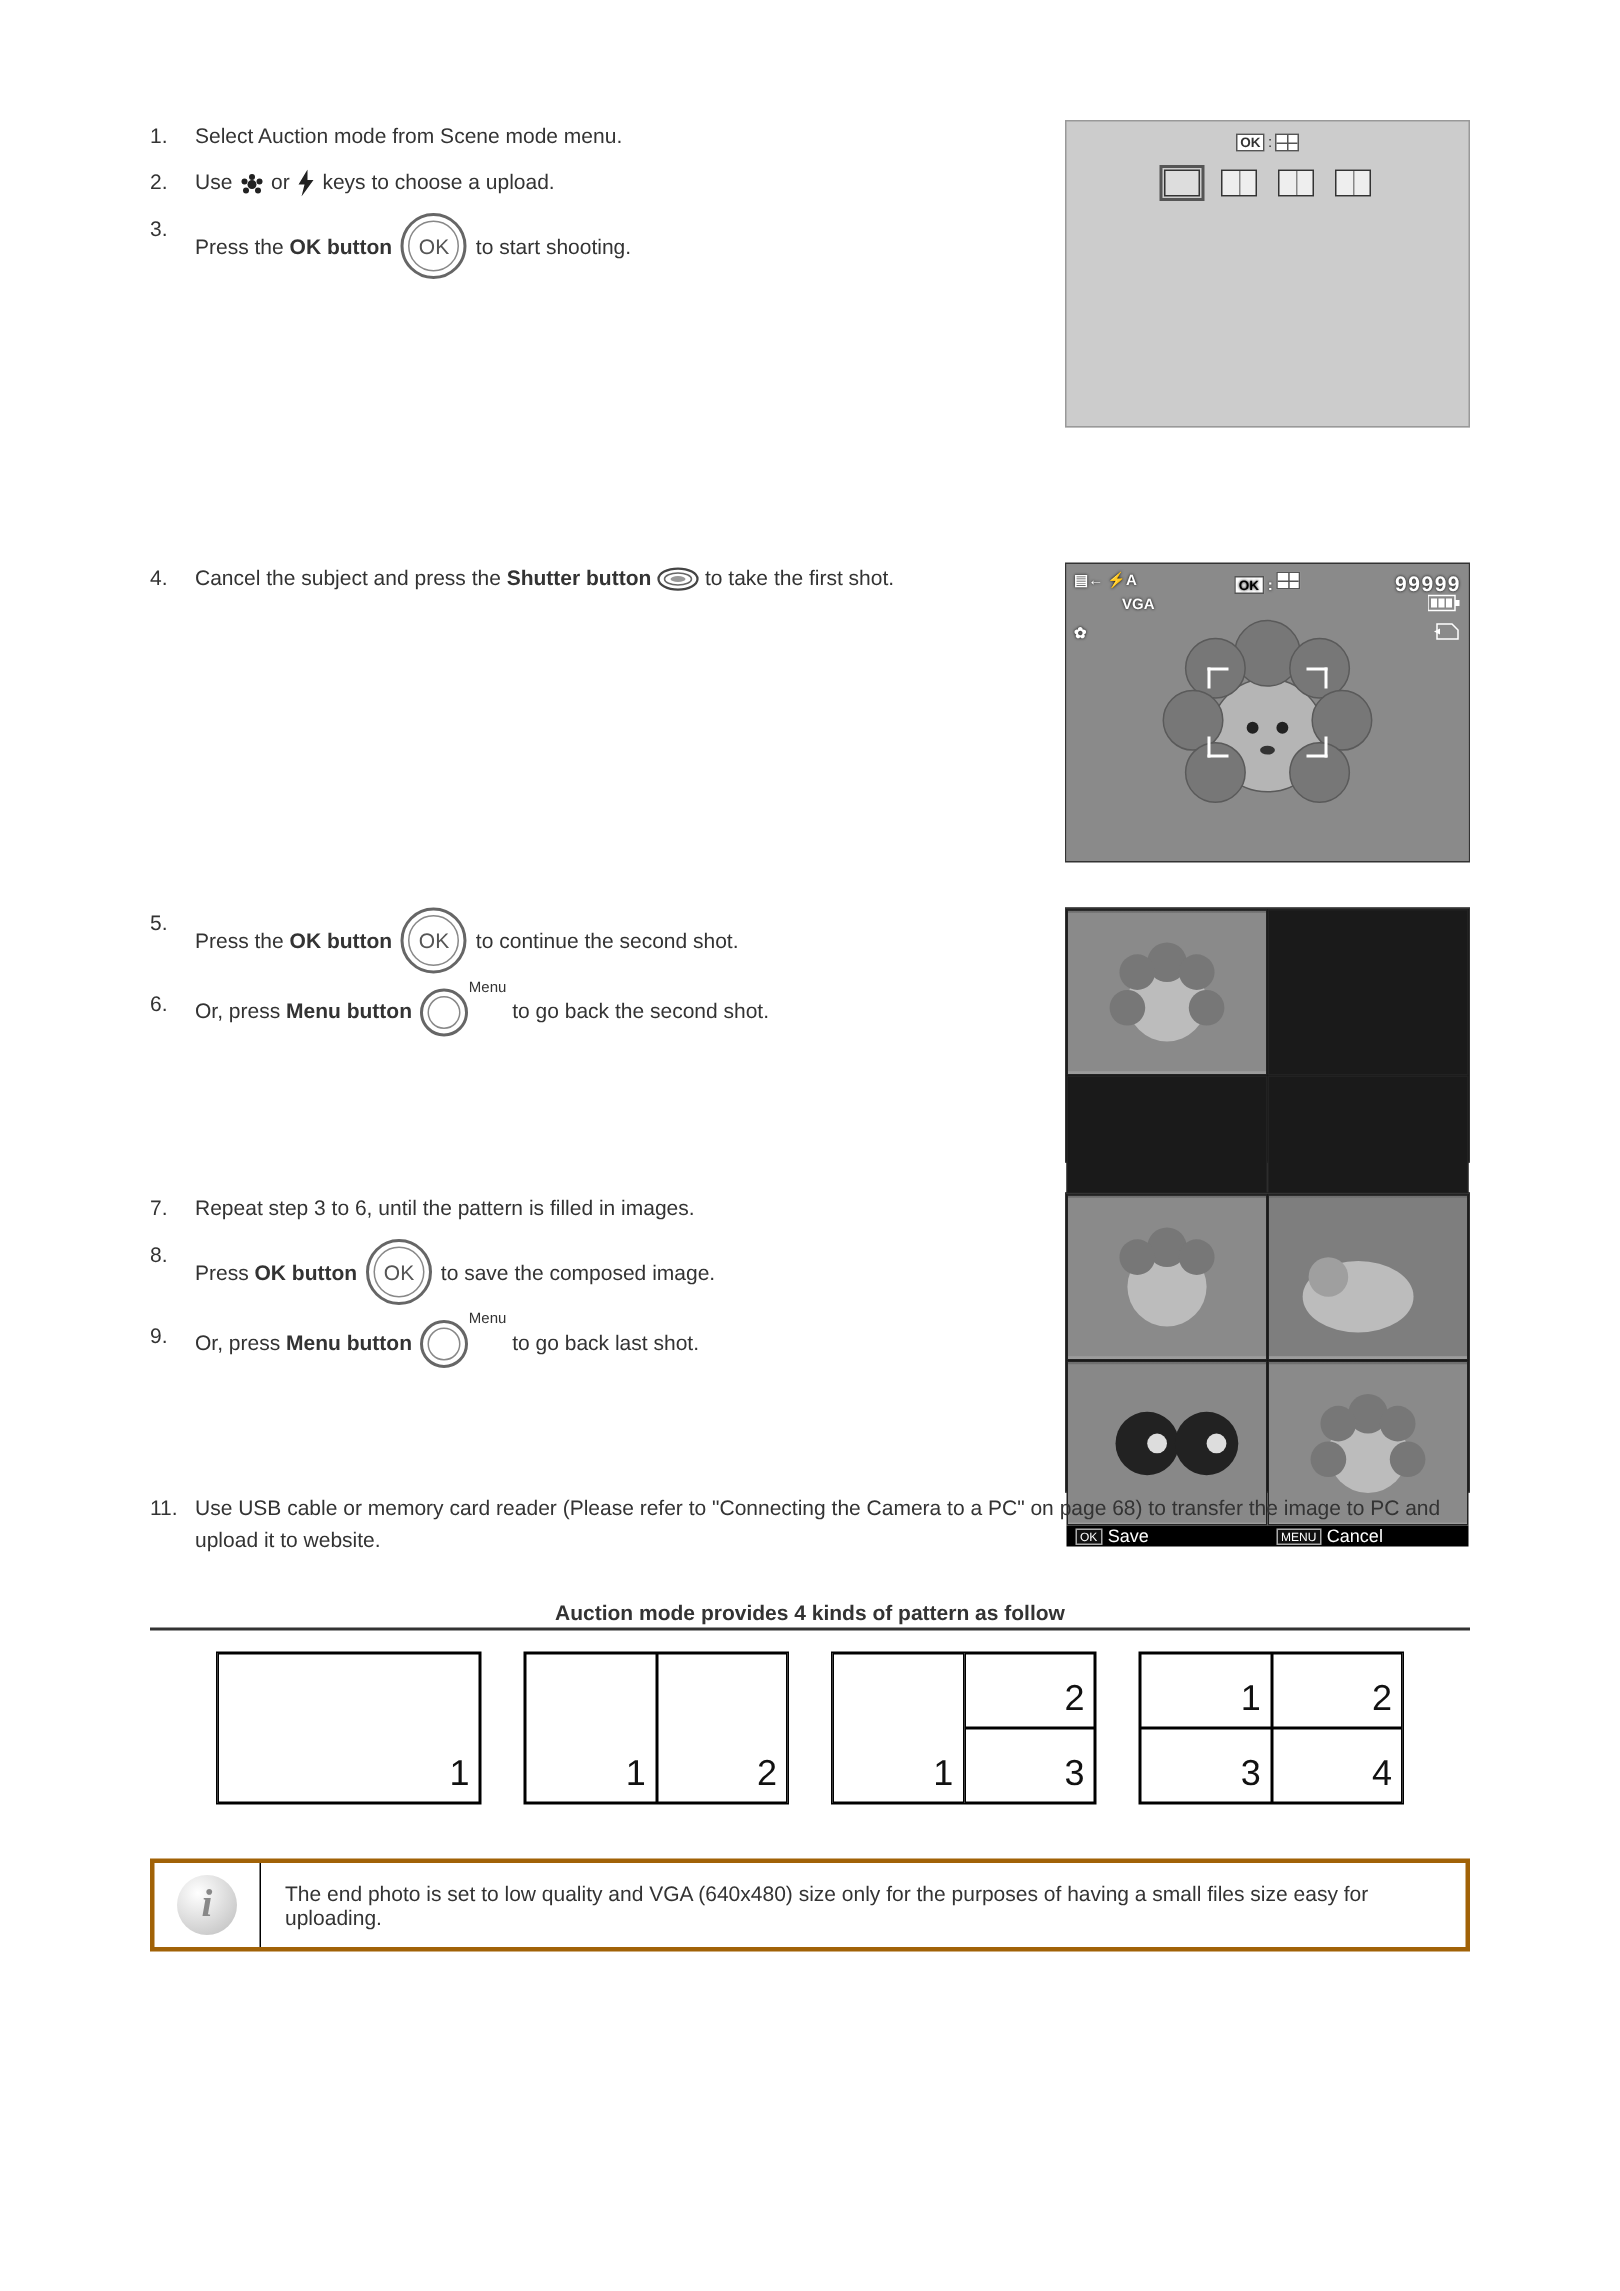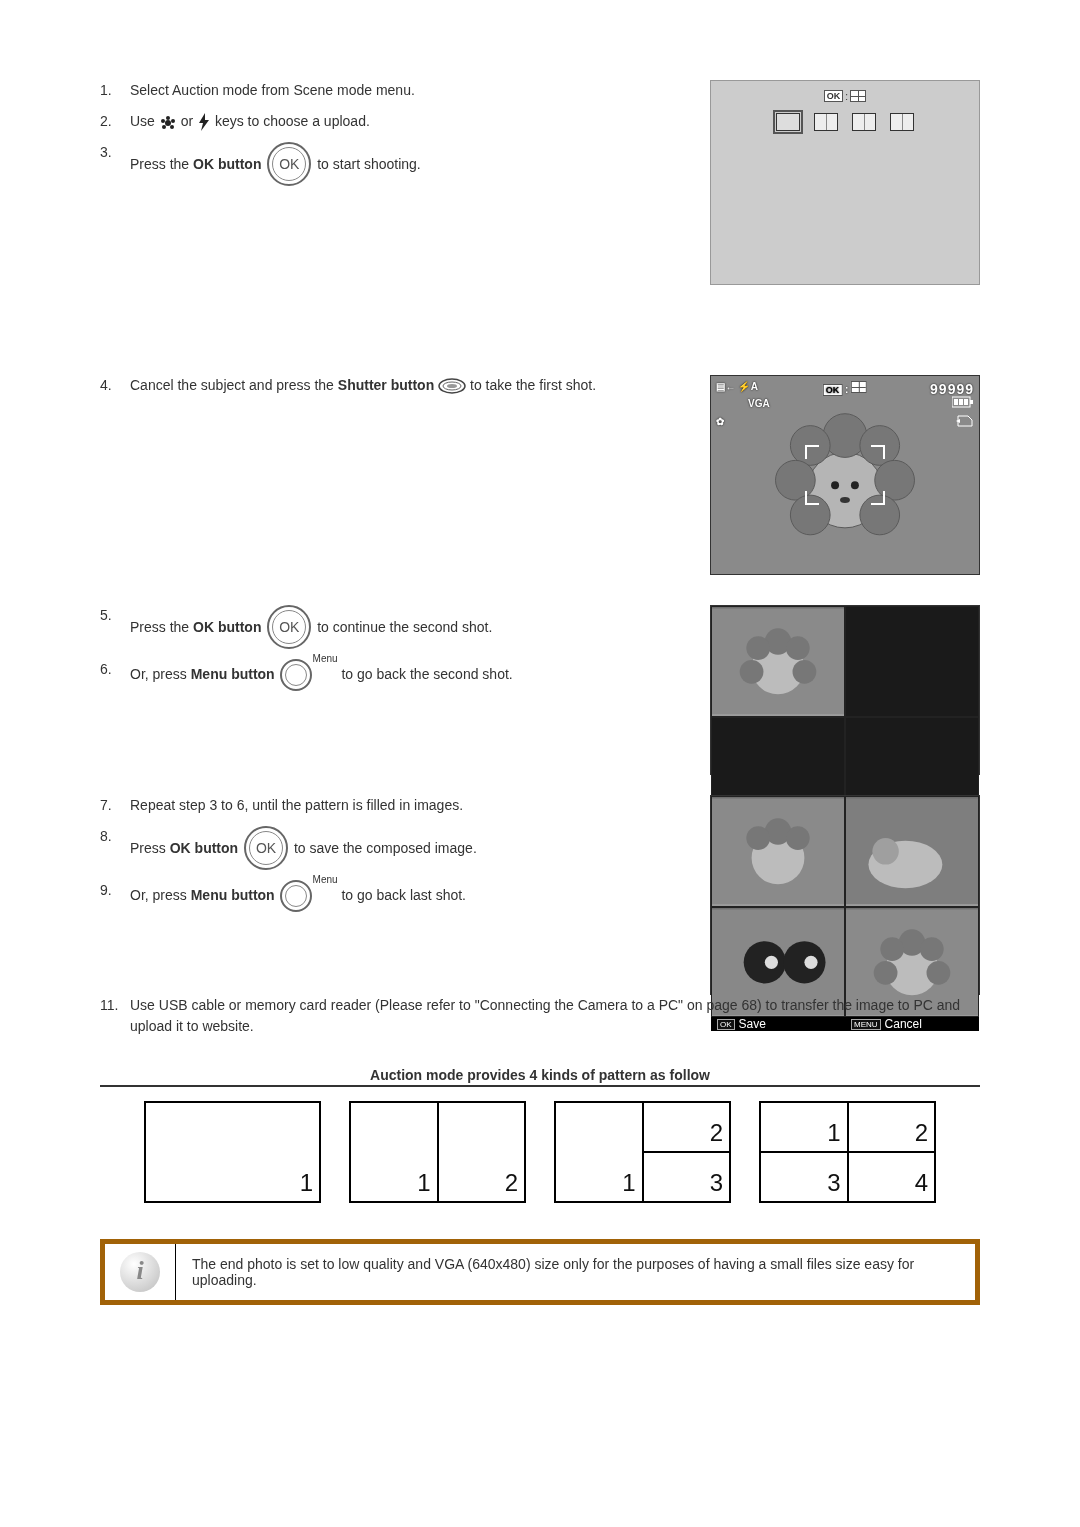--- a/index.html
+++ b/index.html
@@ -189,21 +189,21 @@
     display:grid; font-size:24px; font-weight:500; color:#111;
   }
   .pat-box.p1 { grid-template-columns:1fr; grid-template-rows:1fr;}
   .pat-box.p2 { grid-template-columns:1fr 1fr; grid-template-rows:1fr;}
   .pat-box.p3 { grid-template-columns:1fr 1fr; grid-template-rows:1fr 1fr;}
   .pat-box.p4 { grid-template-columns:1fr 1fr; grid-template-rows:1fr 1fr;}
   .pat-box div { border:1px solid #000; display:flex; align-items:flex-end; justify-content:flex-end; padding:4px 6px; box-sizing:border-box;}
   .pat-box.p3 .span2 { grid-row:1 / span 2;}
 
   .note-box {
-    display:flex; border:5px solid #a16207; margin-top:36px; align-items:stretch;
+    display:flex; border:3px solid #a16207; margin-top:36px; align-items:stretch;
   }
   .note-box .icon-cell {
     width:70px; border-right:1px solid #000; display:flex; align-items:center; justify-content:center;
   }
   .info-bubble {
     width:40px;height:40px;border-radius:50%;
     background:radial-gradient(circle at 35% 30%, #fff, #bbb);
     position:relative;
   }
   .info-bubble::after{

